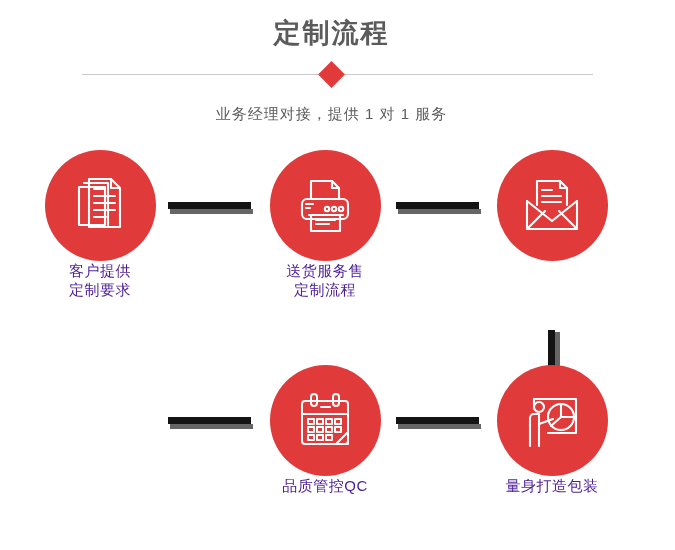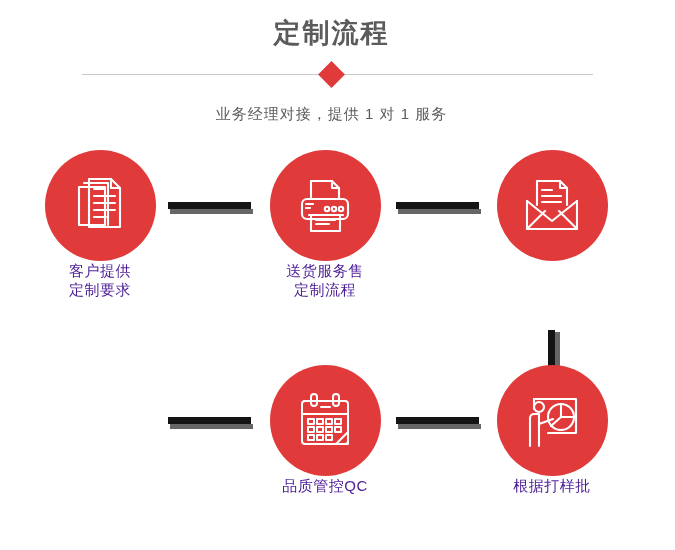--- a/index.html
+++ b/index.html
@@ -303,19 +303,19 @@
             <path d="M40 27 L30 36"></path>
             <path d="M13 17 a5 5 0 1 1 10 0 a5 5 0 1 1 -10 0"></path>
             <path d="M13 24 h5 v10 l14 -5"></path>
             <path d="M13 24 a4 4 0 0 0 -4 4 v12"></path>
             <path d="M9 40 v16"></path>
             <path d="M18 34 v22"></path>
           </svg>
         </span>
       </div>
       <div class="step-label">
-        <span>根据打样批</span>
+        <span>量身打造包装</span>
       </div>
     </div>
 
   </div>
 
 </div>
 
 </body></html>

